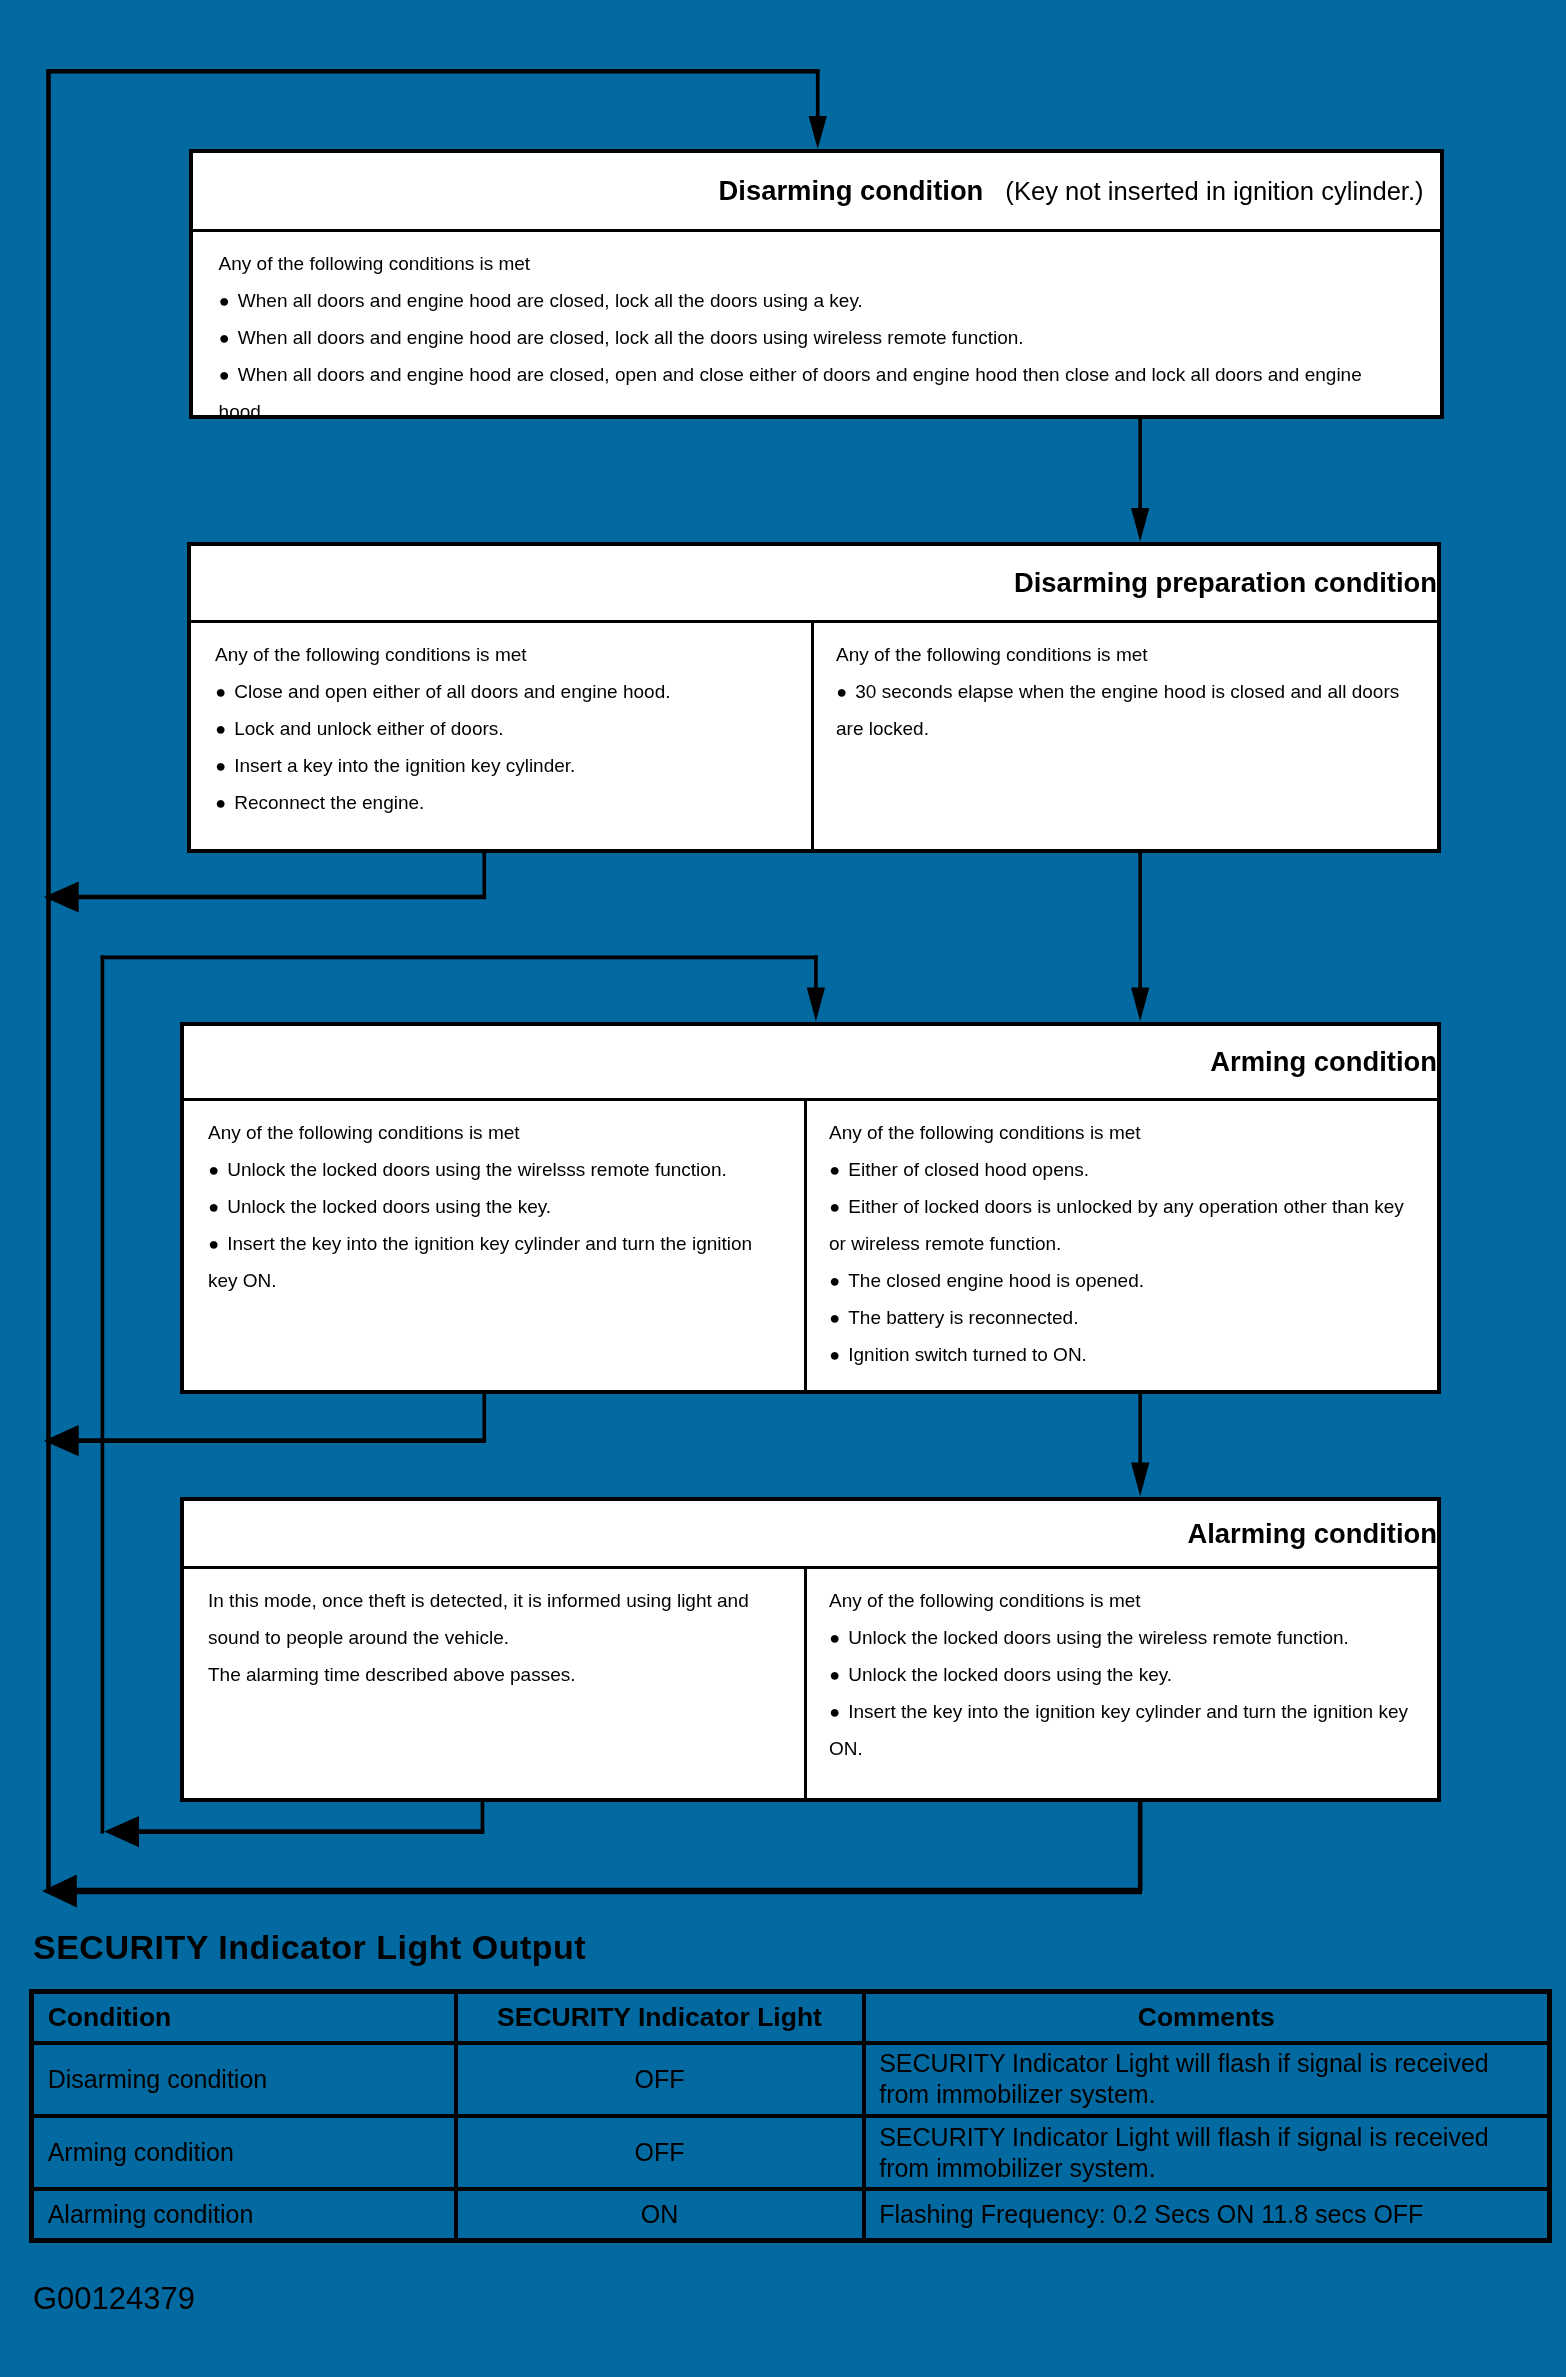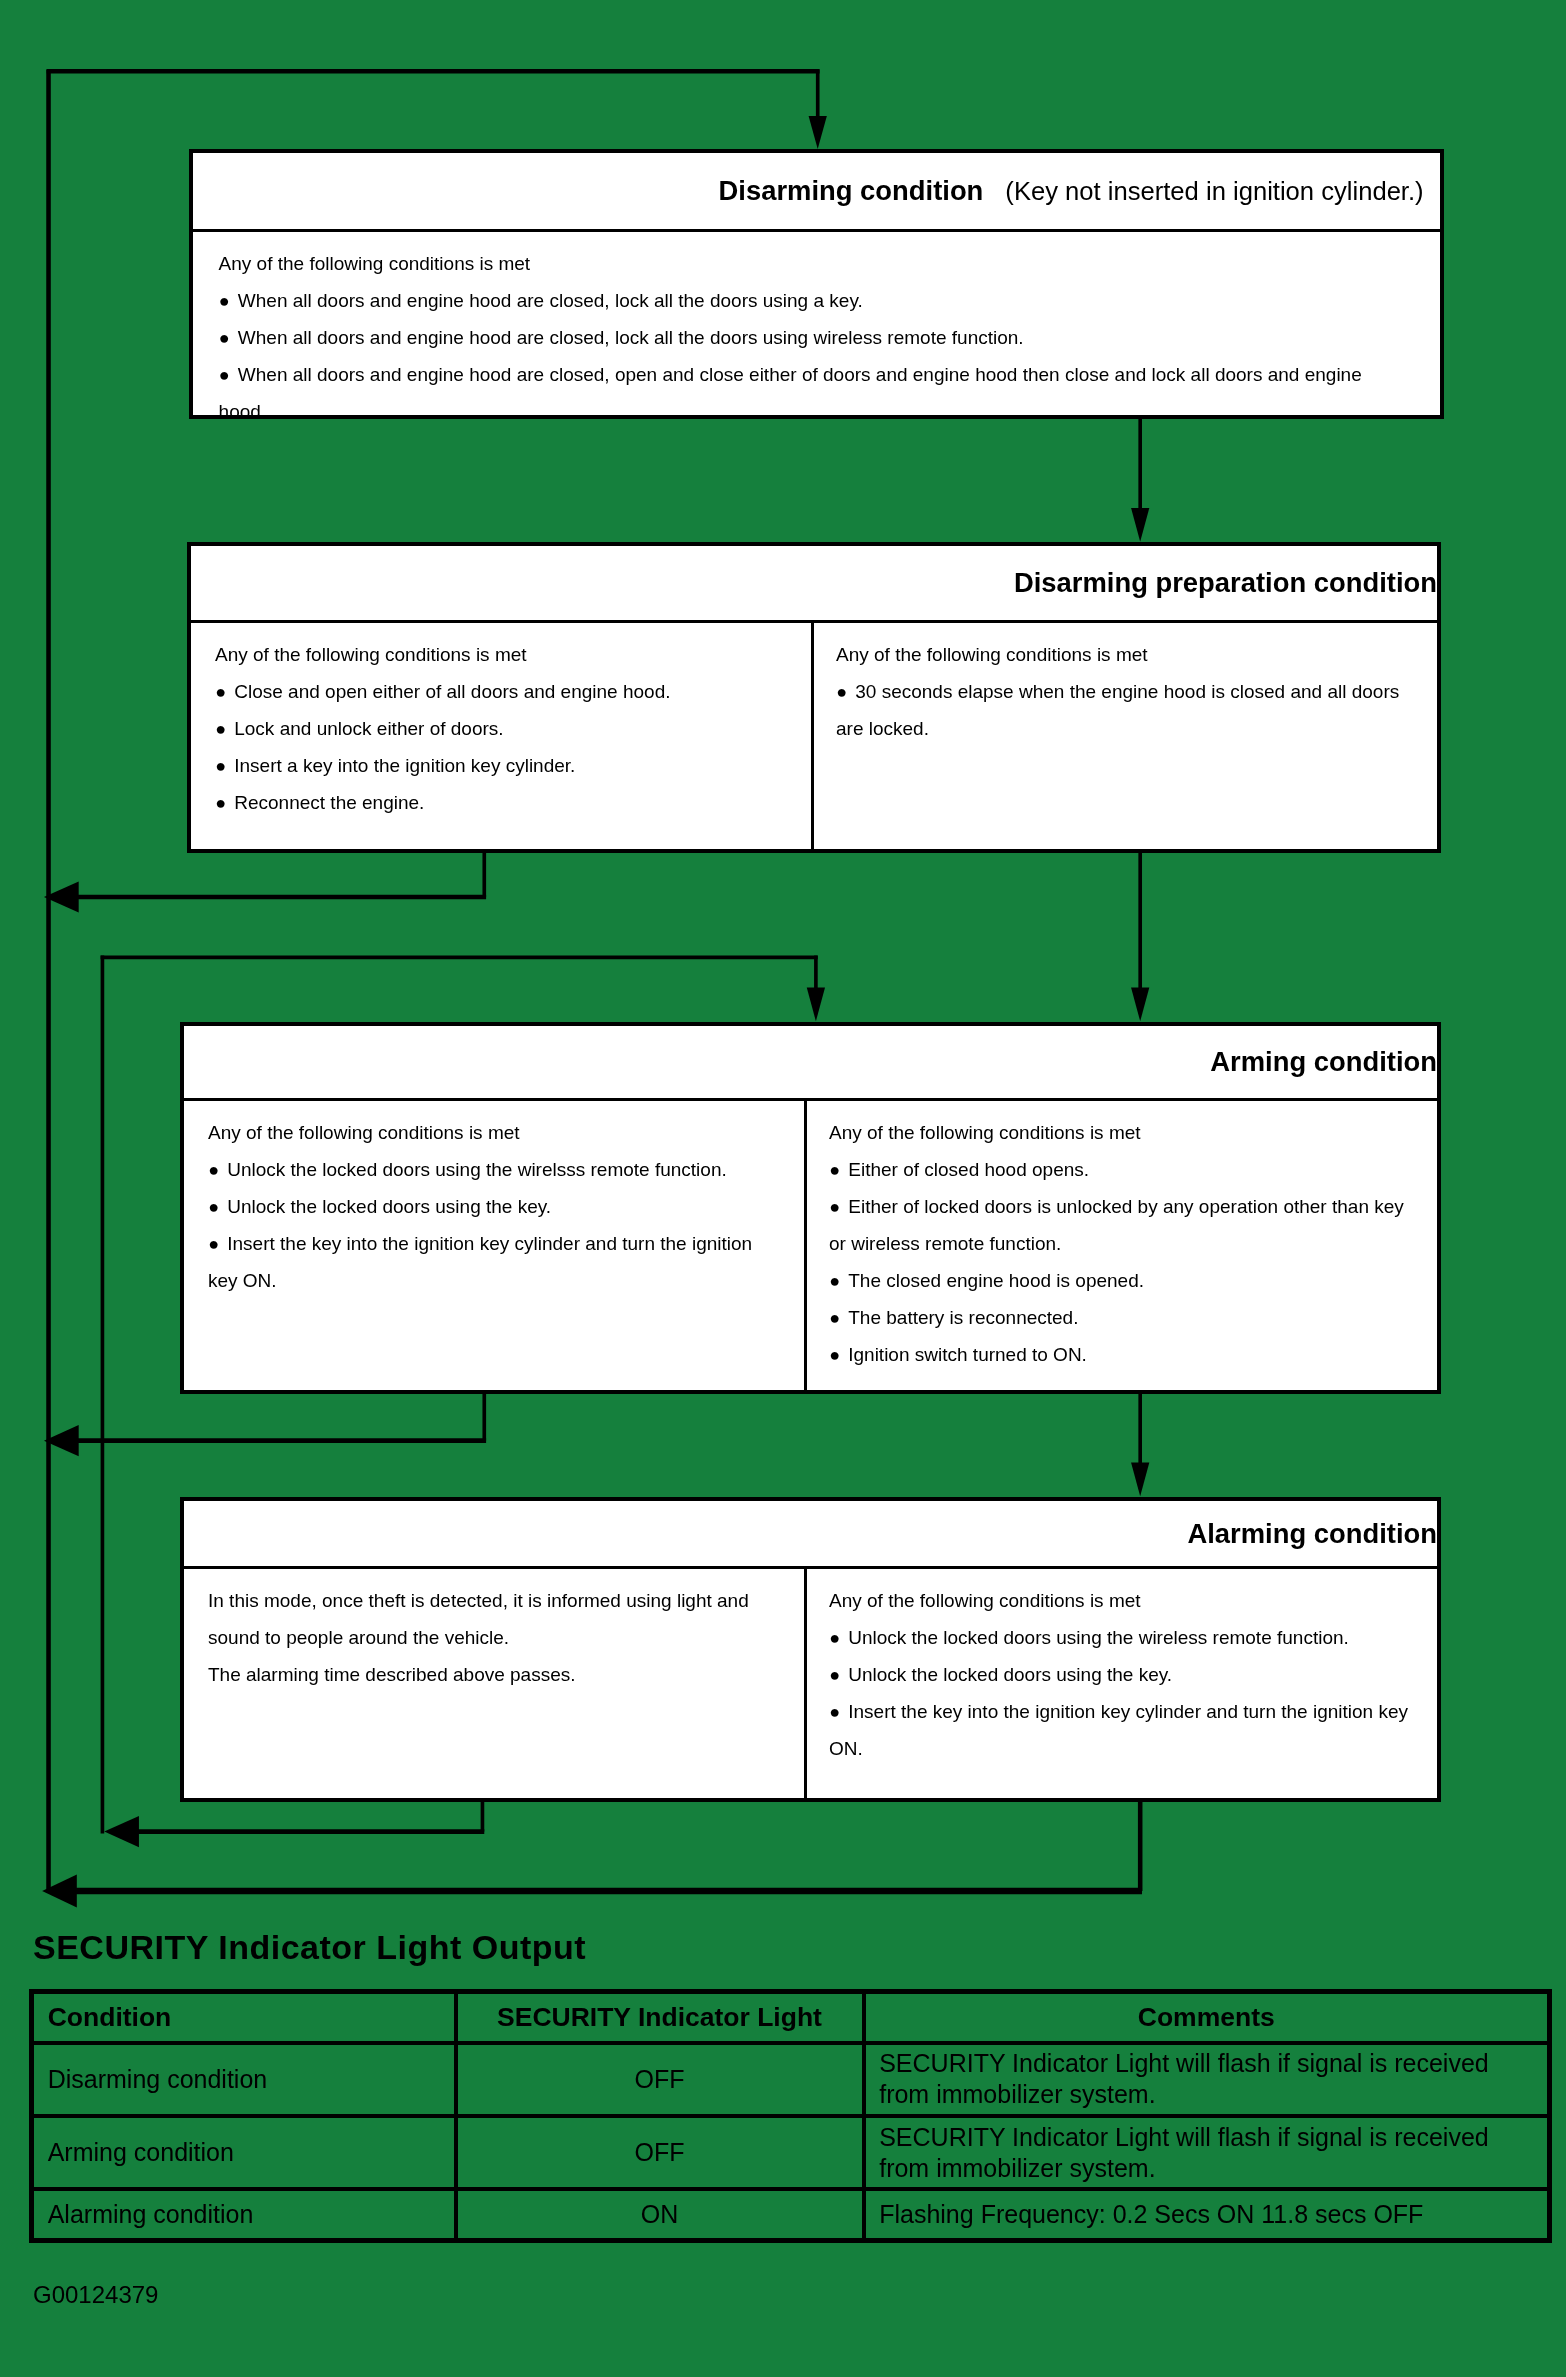--- a/index.html
+++ b/index.html
@@ -1,21 +1,21 @@
 <!DOCTYPE html>
 <html style="font-size:14.6px"><head>
 <meta charset="utf-8">
 <style>
   * { box-sizing: border-box; margin: 0; padding: 0; }
   html, body { background: #ffffff; }
   .page {
     position: relative;
     width: 1566px;
     height: 2377px;
-    background: #15803d;
+    background: #0369a1;
     color: #000000;
     font-family: "Liberation Sans", sans-serif;
     overflow: hidden;
   }
   svg.connectors {
     position: absolute;
     left: 0; top: 0;
     width: 1566px; height: 2377px;
   }
   svg.connectors line { stroke: #000; }
@@ -90,21 +90,21 @@
   col.c2 { width: 408px; }
   col.c3 { width: 686px; }
   tr.r1 td { height: 69px; }
   tr.r2 td { height: 52px; }
   tr.r3 td { height: 59px; }
   tr.r4 td { height: 51px; }
 
   .figure-code {
     position: absolute;
     left: 33px; top: 2281px;
-    font-size: 24px;
+    font-size: 31px;
   }
 </style>
 </head>
 <body>
 
 <div class="page">
 
   <svg class="connectors" viewBox="0 0 1714 2602">
 
     <g>

